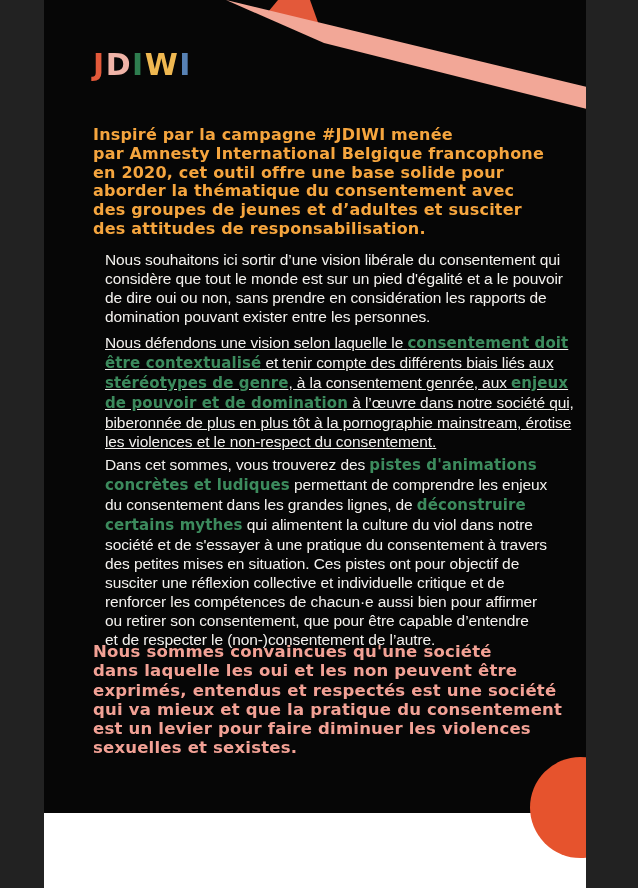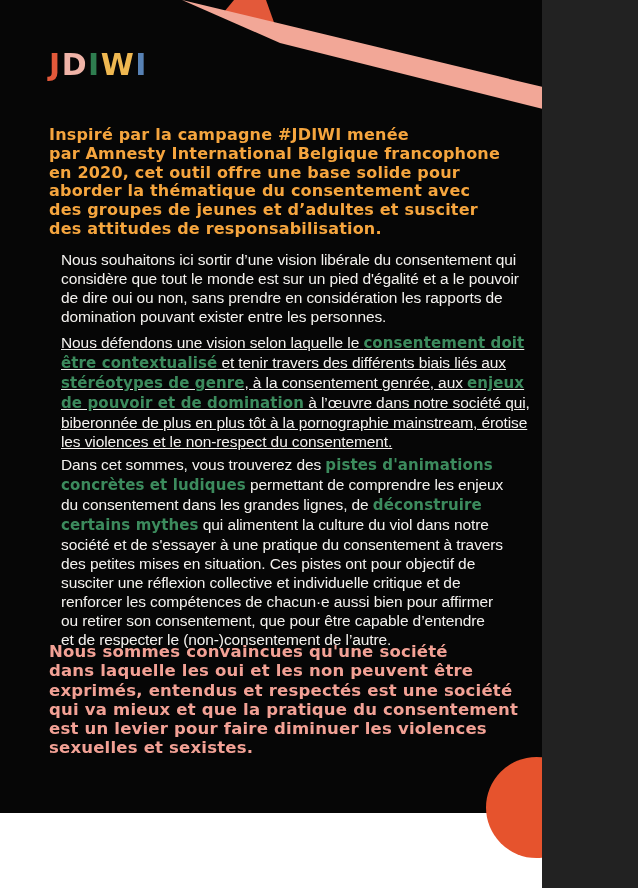--- a/index.html
+++ b/index.html
@@ -13,20 +13,21 @@
     --circle:#E6532D;
     --white:#F4F2EF;
   }
   html,body{margin:0;padding:0;background:#222;}
   .page{
     position:relative;
     width:542px;height:888px;
     background:var(--page-bg);
     overflow:hidden;
     font-family:"Liberation Sans",sans-serif;
+    margin-left:44px;
   }
   .footer-strip{
     position:absolute;left:0;top:813px;width:638px;height:75px;
     background:var(--footer-bg);
   }
   .decor-top{position:absolute;left:0;top:0;width:638px;height:170px;pointer-events:none;}
   .circle{
     position:absolute;left:486px;top:757px;width:101px;height:101px;
     border-radius:50%;background:var(--circle);
   }
@@ -94,21 +95,21 @@
 aborder la thématique du consentement avec
 des groupes de jeunes et d’adultes et susciter
 des attitudes de responsabilisation.</div>
 
     <div class="bodypara" id="para-a"><span class="seg-plain">Nous souhaitons ici sortir d’une vision libérale du consentement qui
 considère que tout le monde est sur un pied d'égalité et a le pouvoir
 de dire oui ou non, sans prendre en considération les rapports de
 domination pouvant exister entre les personnes.</span></div>
 
     <div class="bodypara" id="para-b"><span class="seg-plain">Nous défendons une vision selon laquelle le </span><span class="seg-green">consentement doit
-être contextualisé</span><span class="seg-plain"> et tenir travers des différents biais liés aux
+être contextualisé</span><span class="seg-plain"> et tenir compte des différents biais liés aux
 </span><span class="seg-green">stéréotypes de genre</span><span class="seg-plain">, à la consentement genrée, aux </span><span class="seg-green">enjeux
 de pouvoir et de domination</span><span class="seg-plain"> à l’œuvre dans notre société qui,
 biberonnée de plus en plus tôt à la pornographie mainstream, érotise
 les violences et le non-respect du consentement.</span></div>
 
     <div class="bodypara" id="para-c"><span class="seg-plain">Dans cet sommes, vous trouverez des </span><span class="seg-green">pistes d'animations
 concrètes et ludiques</span><span class="seg-plain"> permettant de comprendre les enjeux
 du consentement dans les grandes lignes, de </span><span class="seg-green">déconstruire
 certains mythes</span><span class="seg-plain"> qui alimentent la culture du viol dans notre
 société et de s'essayer à une pratique du consentement à travers

